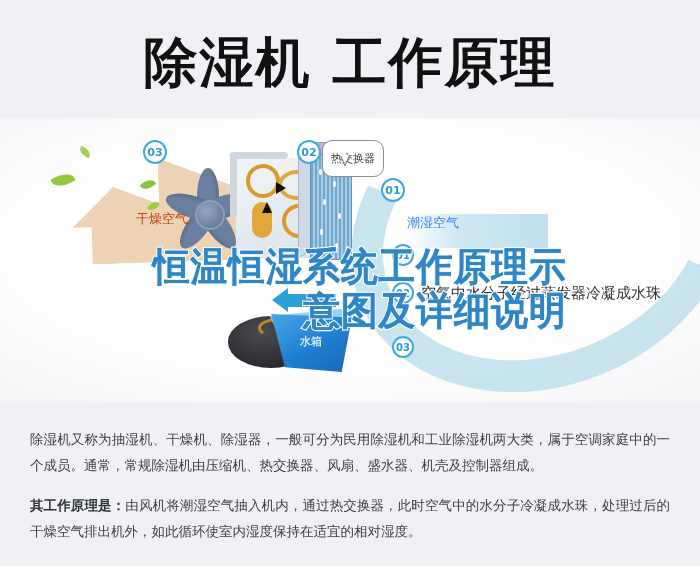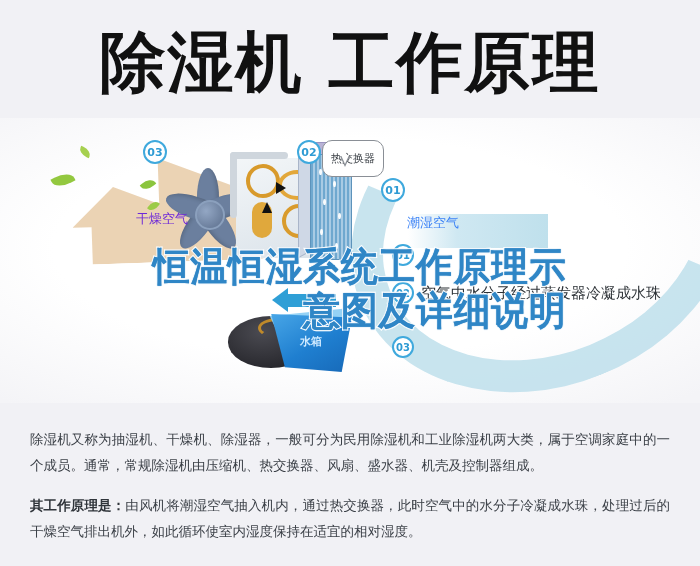--- a/index.html
+++ b/index.html
@@ -7,21 +7,21 @@
     width:700px;height:566px;overflow:hidden;
     background:#f1f1f5;
     font-family:"Liberation Sans","DejaVu Sans",sans-serif;
     -webkit-font-smoothing:antialiased;
   }
   .page{position:relative;width:700px;height:566px;background:#f1f1f5;}
 
   
   .title-bar{position:absolute;left:0;top:18px;width:700px;height:90px;
     display:flex;align-items:center;justify-content:center;}
-  .title-txt{font-size:66px;font-weight:bold;color:#111;letter-spacing:2px;
+  .title-txt{font-size:54px;font-weight:bold;color:#111;letter-spacing:2px;
     font-family:"DejaVu Sans","Liberation Sans",sans-serif;line-height:1;white-space:nowrap;}
 
   
   .diagram{position:absolute;left:0;top:118px;width:700px;height:285px;overflow:hidden;
     background:#fafafb;}
   .diag-white{position:absolute;left:0;top:0;width:700px;height:285px;
     background:radial-gradient(ellipse 520px 200px at 340px 130px,#ffffff 0%,#ffffff 55%,#f4f4f7 100%);}
 
   
   .band{position:absolute;right:-40px;top:-46px;width:330px;height:250px;
@@ -117,21 +117,21 @@
     border-radius:10px;background:#fff;font-size:11px;color:#3c4147;white-space:nowrap;
     font-family:"DejaVu Sans",sans-serif;}
   .callout-tail{position:absolute;left:340px;top:38px;width:0;height:0;
     border-left:5px solid transparent;border-right:5px solid transparent;border-top:11px solid #8a8f96;}
   .callout-tail:after{content:"";position:absolute;left:-4px;top:-12px;
     border-left:4px solid transparent;border-right:4px solid transparent;border-top:9px solid #fff;}
 
   
   .dlabel{position:absolute;font-size:13px;color:#3a3f45;white-space:nowrap;
     font-family:"DejaVu Sans",sans-serif;}
-  .lbl-dry{left:136px;top:92px;color:#6d28d9;}
+  .lbl-dry{left:136px;top:92px;color:#c2410c;}
   .lbl-humid{left:407px;top:96px;color:#3b82f6;font-family:Liberation Serif, serif;}
 
   
   .step{position:absolute;display:flex;align-items:center;gap:7px;white-space:nowrap;}
   .step-txt{font-size:15px;color:#2d3237;font-family:"DejaVu Sans",sans-serif;}
   .s01{left:392px;top:126px;}
   .s02{left:392px;top:164px;}
   .s03{left:392px;top:218px;}
   .sbadge{width:18px;height:18px;border-radius:50%;border:2px solid #3fa9dd;color:#2e9bd4;
     font-size:10px;font-weight:bold;display:flex;align-items:center;justify-content:center;

